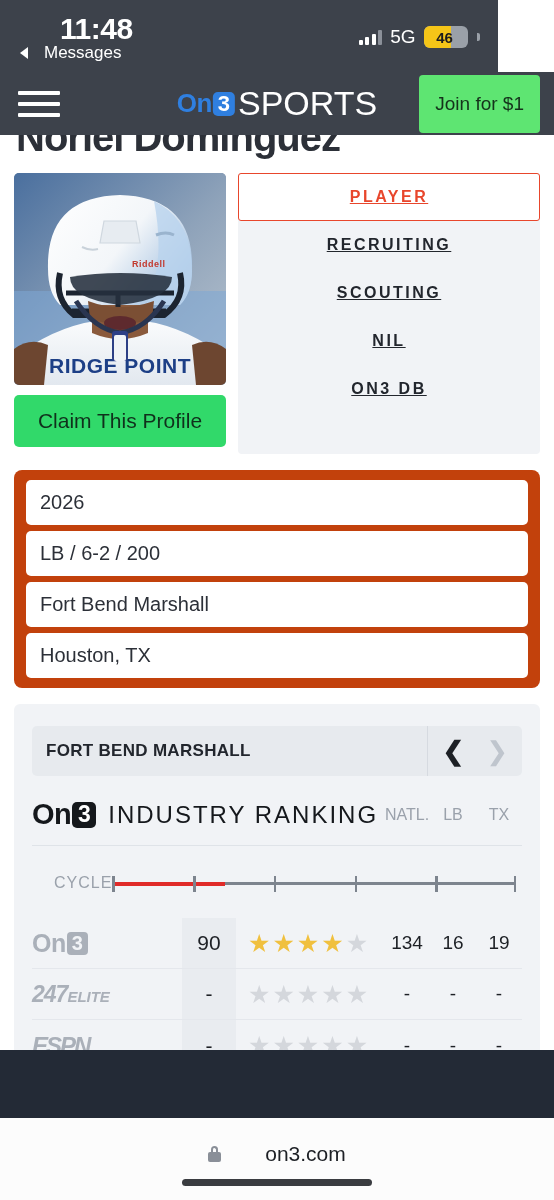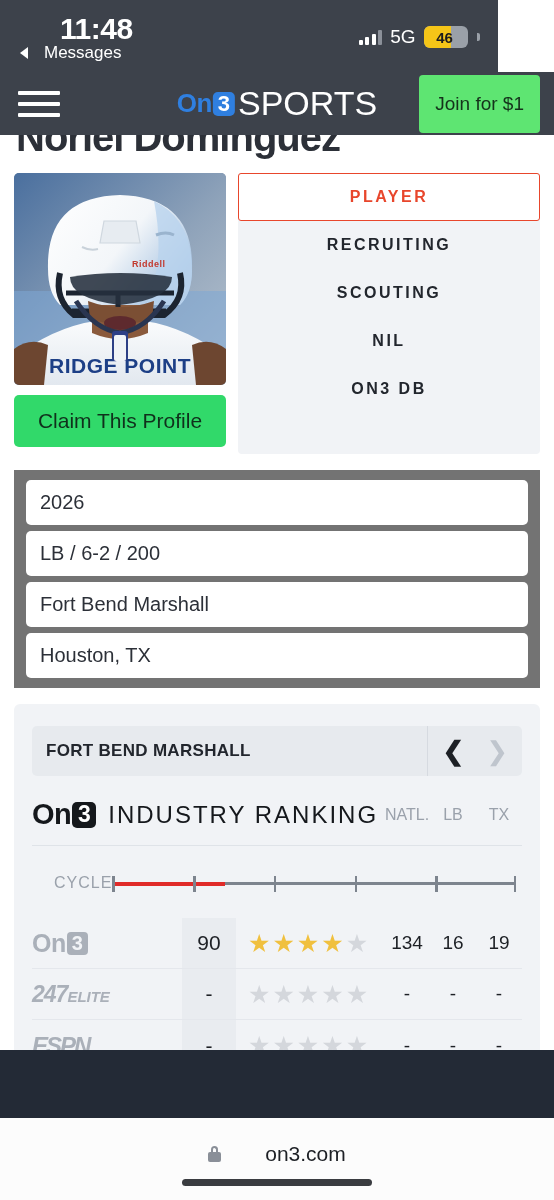--- a/index.html
+++ b/index.html
@@ -90,29 +90,29 @@
     display:block;width:212px;margin-top:10px;
     background:#31d96a;color:#10301c;border:none;border-radius:5px;
     font-family:inherit;font-size:21px;padding:14px 0;cursor:pointer;
   }
   .navcol{
     flex:1; background:#f1f3f6; border-radius:4px; padding:0 0 16px 0; align-self:stretch;
     min-height:281px;
   }
   .navtab{
     text-align:center; font-size:16px; font-weight:700; letter-spacing:2.5px;
-    color:#22262d; padding:15px 0; cursor:pointer;
+    color:#22262d; padding:15px 0; cursor:pointer;text-decoration:underline;
   }
   .navtab.active{
     background:#fff;border:1.5px solid #e8462c;color:#e8462c;border-radius:3px;
     margin:0; padding:14px 0;
   }
 
   
-  .infowrap{ margin:16px 14px 0 14px; background:#737373; border-radius:0; padding:10px 12px;}
+  .infowrap{ margin:16px 14px 0 14px; background:#c2410c; border-radius:8px; padding:10px 12px;}
   .inforow{
     background:#fff; border-radius:5px; padding:11px 14px; font-size:20px; color:#2c3038;
     margin-bottom:6px;
   }
   .inforow:last-child{margin-bottom:0;}
 
   
   .rankwrap{ margin:16px 14px 0 14px; background:#f1f3f6; border-radius:6px; padding:22px 18px 6px 18px;}
   .yearbar{ display:flex; align-items:stretch; background:#e7eaee; border-radius:5px; overflow:hidden; height:50px;}
   .yearbox{

